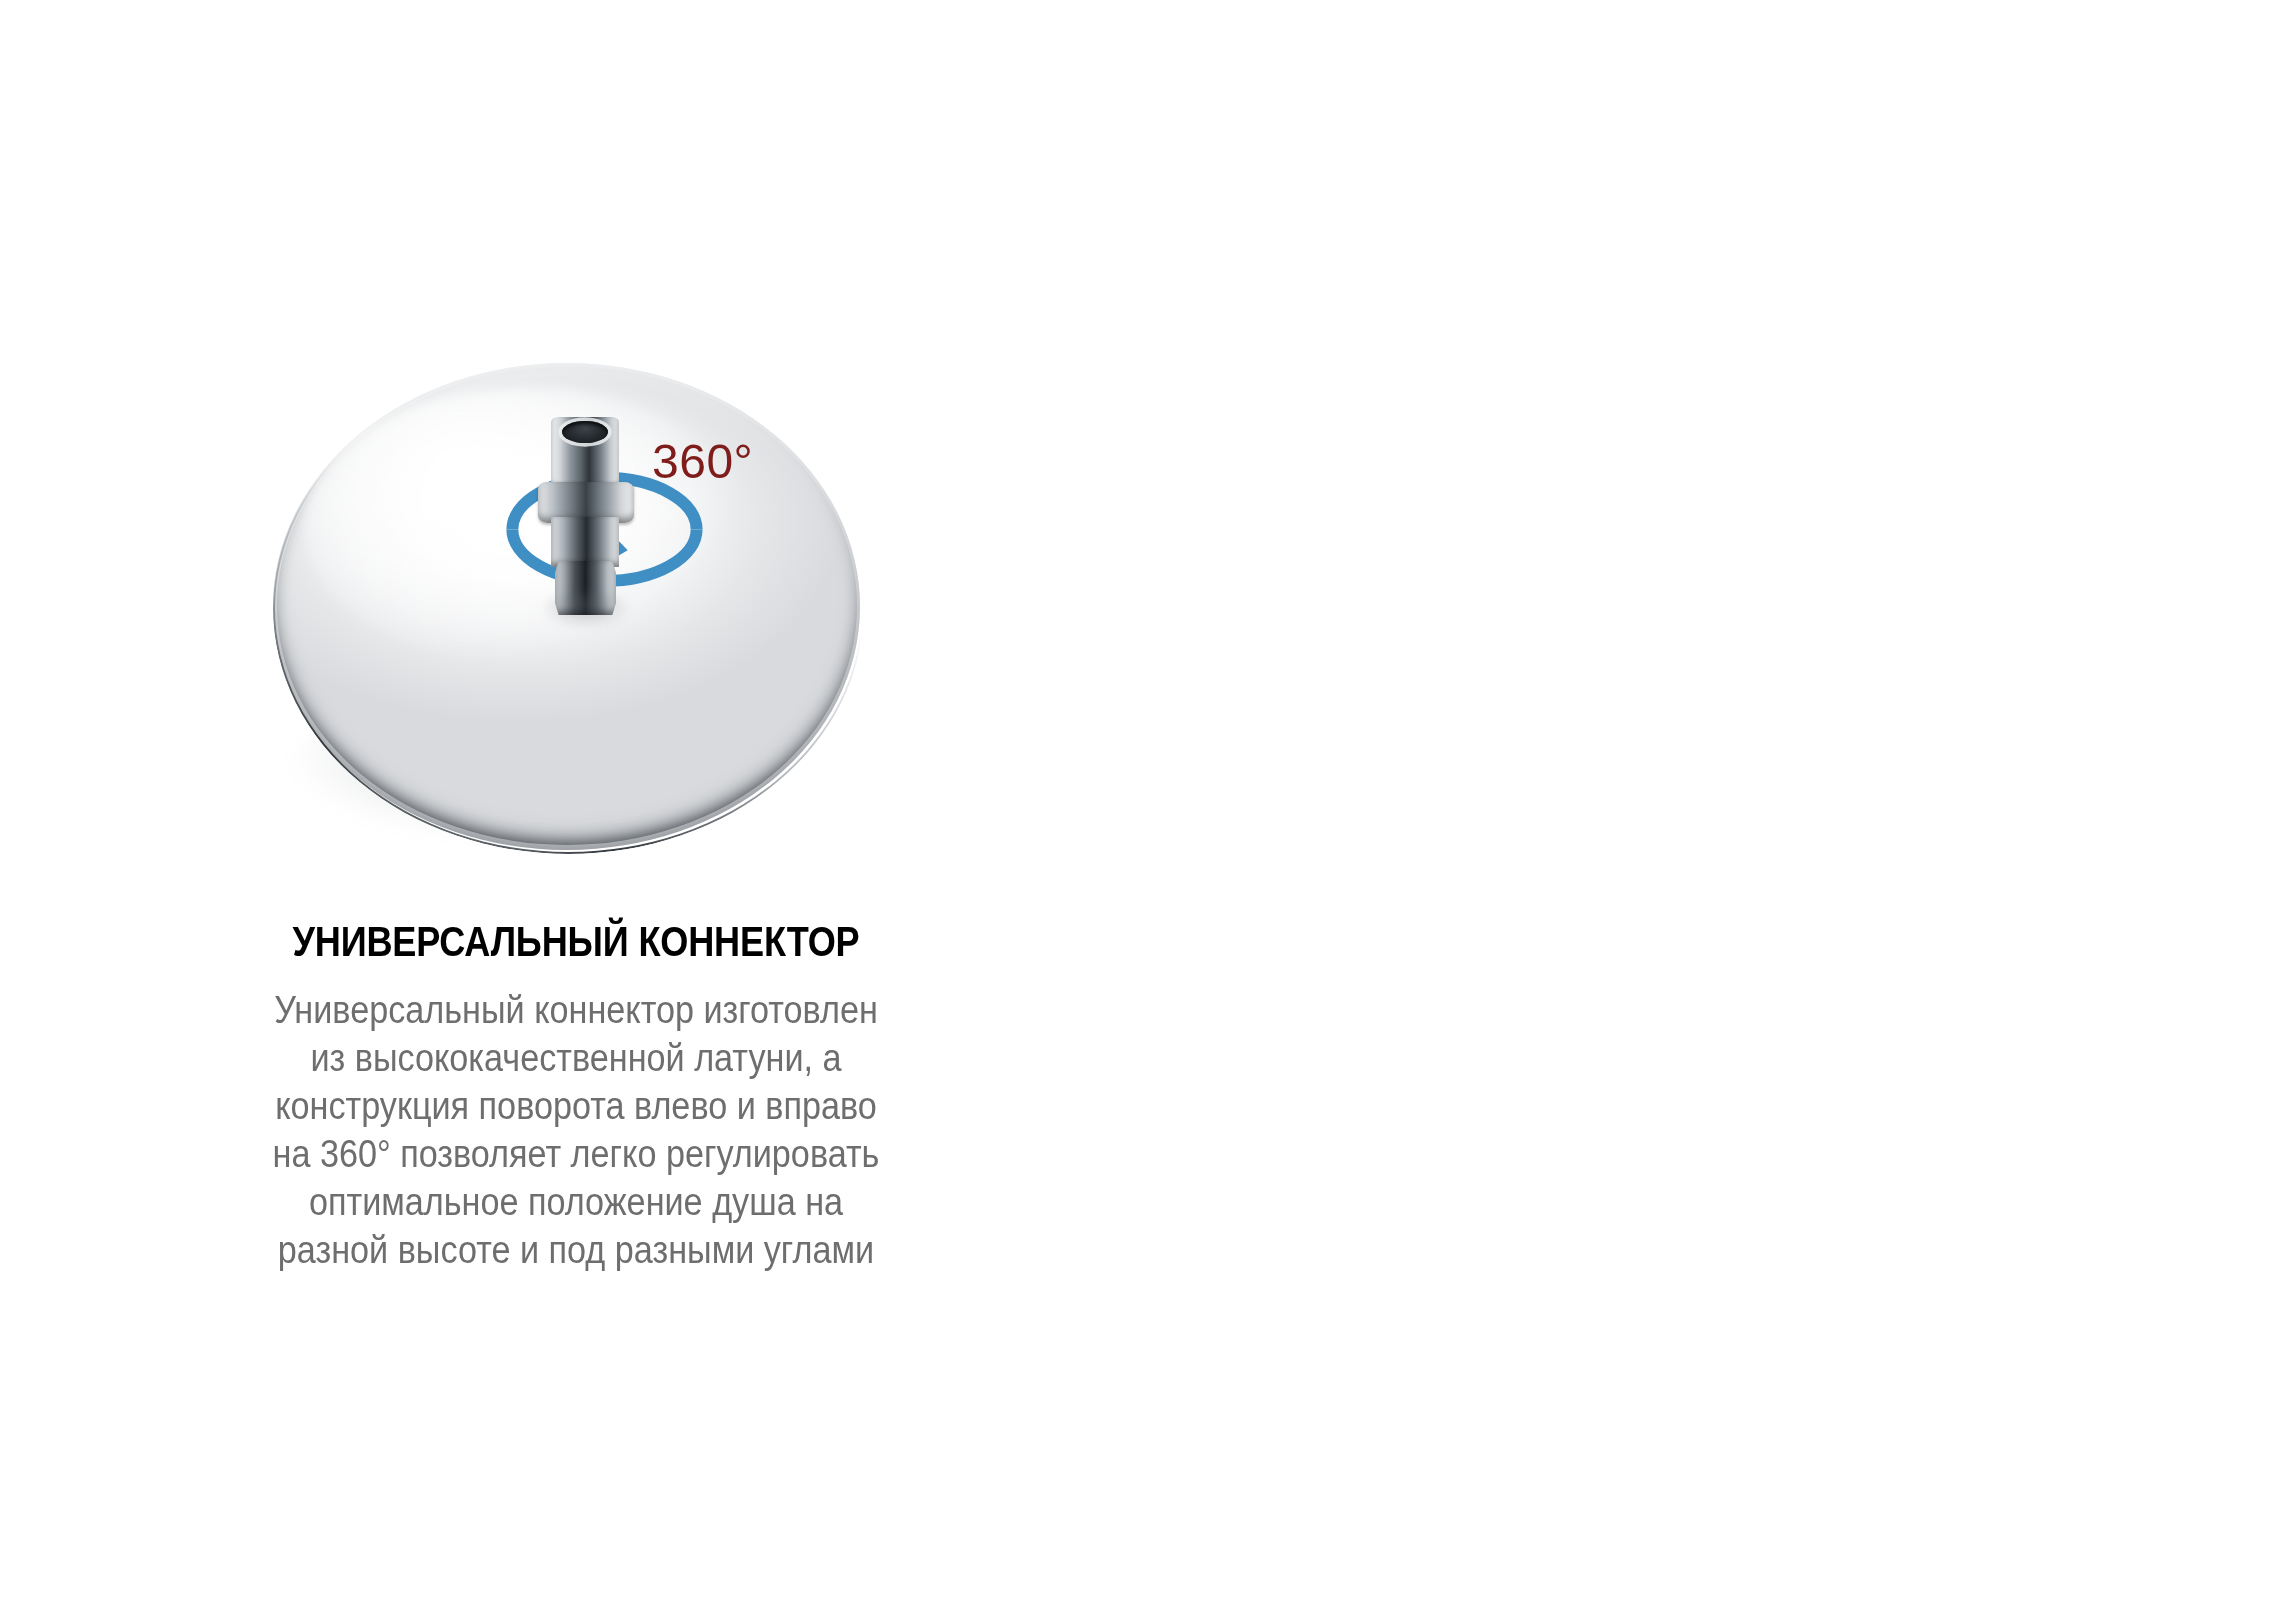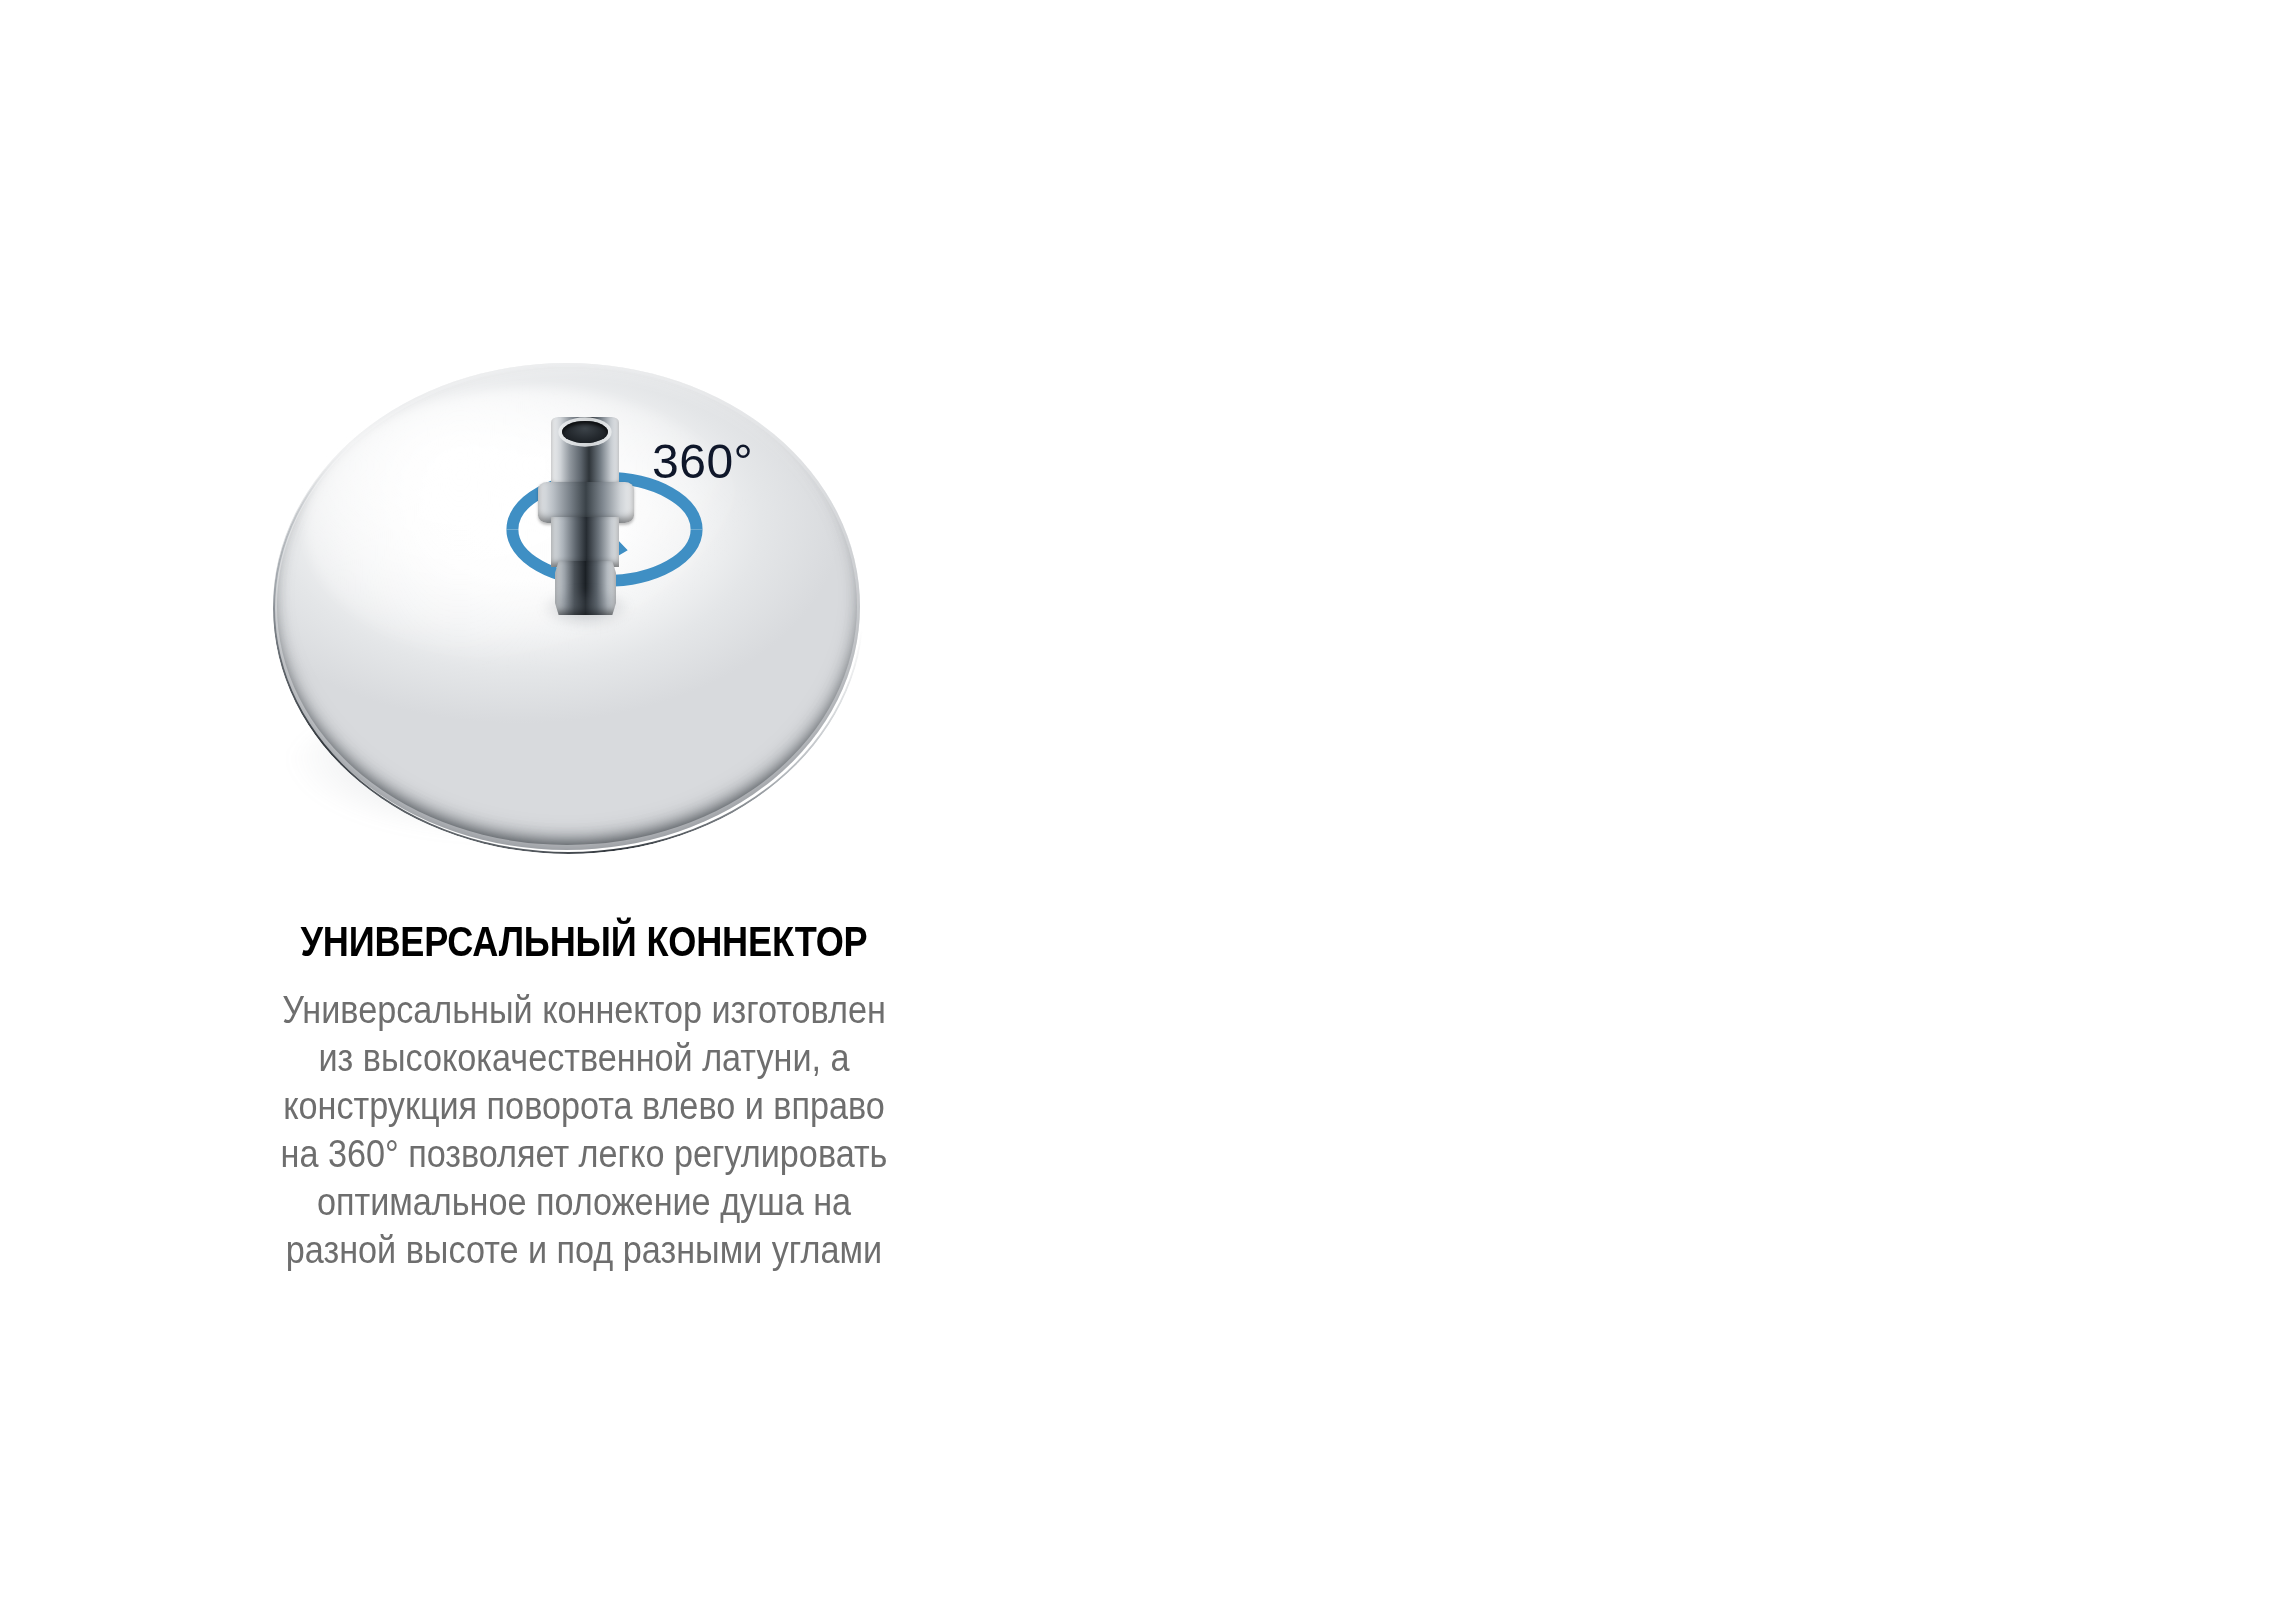--- a/index.html
+++ b/index.html
@@ -116,25 +116,25 @@
   .conn-shade{
     position:absolute;left:9.2px;top:175px;width:92px;height:37px;border-radius:50%;
     background:radial-gradient(ellipse at 50% 40%, rgba(90,98,106,.35) 0%, rgba(90,98,106,0) 70%);
     filter:blur(4.6px);
   }
 
   .rot-ring{position:absolute;left:489px;top:441px;width:231px;height:175px;pointer-events:none;}
   .deg-label{
     position:absolute;left:652px;top:434px;
     font-family:"Liberation Sans","DejaVu Sans",sans-serif;
-    font-size:48px;color:#0f172a;letter-spacing:0.5px;white-space:nowrap;
-  }
-
-  
-  #left-text{position:absolute;left:12px;top:0;width:1144px;height:1614px;}
+    font-size:48px;color:#7f1d1d;letter-spacing:0.5px;white-space:nowrap;
+  }
+
+  
+  #left-text{position:absolute;left:4px;top:0;width:1144px;height:1614px;}
 </style>
 </head>
 <body>
 
 <div class="canvas">
 
   <div class="col col-left">
 
     <div class="fig" id="disc-figure">
 

